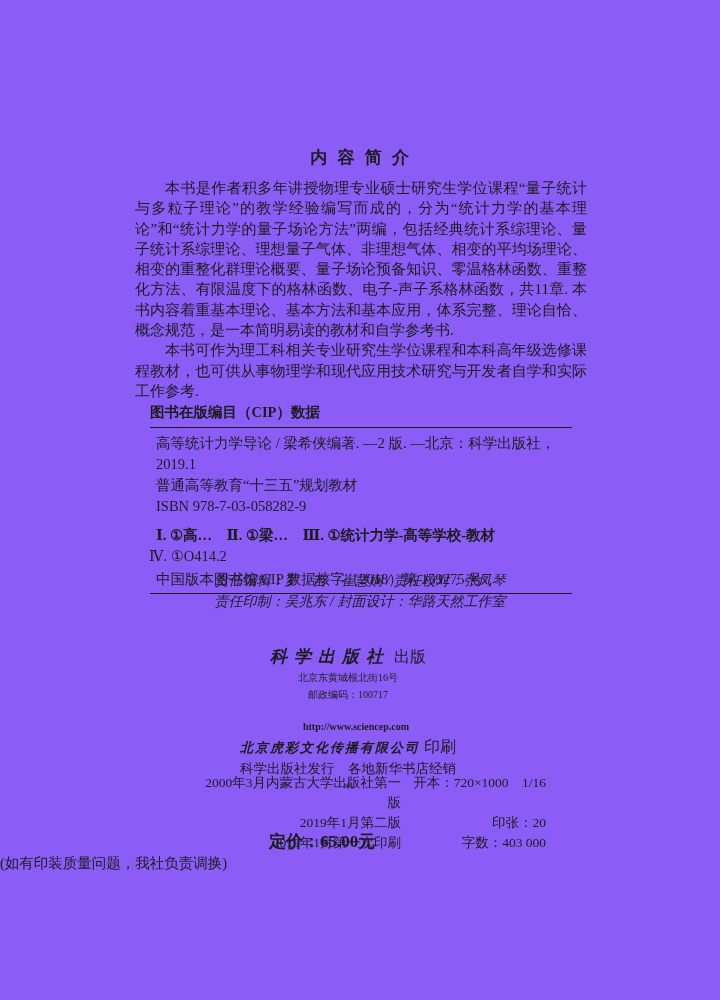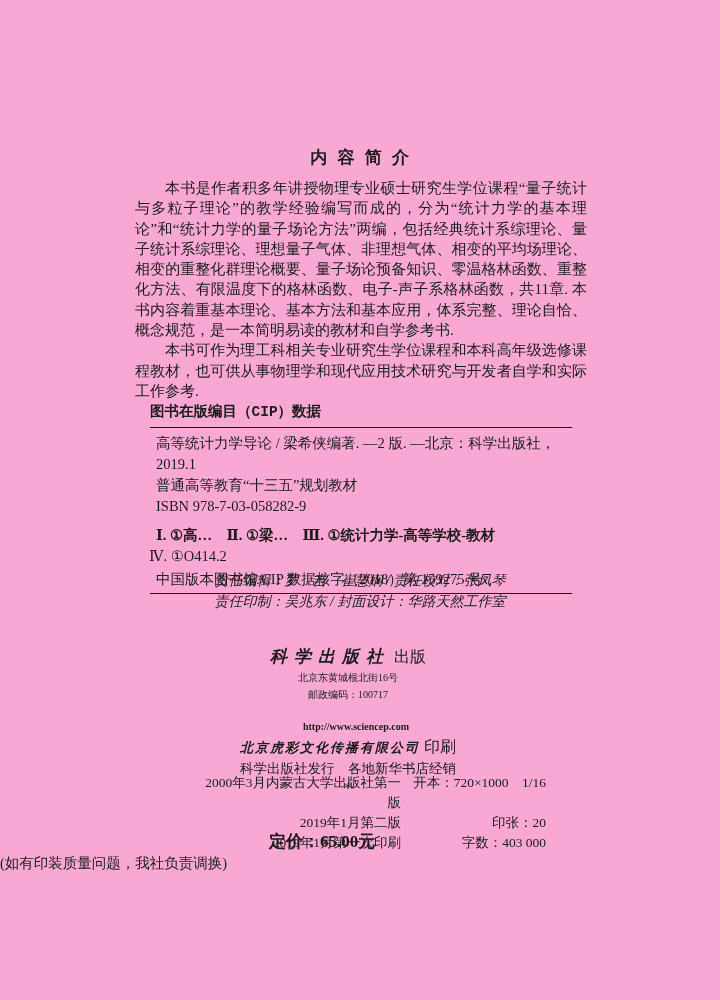--- a/index.html
+++ b/index.html
@@ -4,21 +4,21 @@
 <style>
   html, body {
     margin: 0;
     padding: 0;
     background: #ffffff;
   }
   .page {
     position: relative;
     width: 720px;
     height: 1000px;
-    background: #f9a8d4;
+    background: #8b5cf6;
     overflow: hidden;
     font-family: "Liberation Serif", "DejaVu Serif", serif;
     color: #1c1c1c;
   }
 
   
   .intro {
     position: absolute;
     top: 146px;
     left: 135px;
@@ -44,21 +44,20 @@
     position: absolute;
     top: 402px;
     left: 150px;
     width: 422px;
   }
   .cip-header {
     font-size: 14.5px;
     font-weight: bold;
     line-height: 20px;
     padding-bottom: 5px;
-    font-family: Liberation Mono, monospace;
   }
   .cip-rule {
     border-top: 1.6px solid #1a1a1a;
     height: 0;
   }
   .cip-body {
     padding: 5px 0 3px 6px;
     font-size: 14.5px;
     line-height: 21px;
   }

